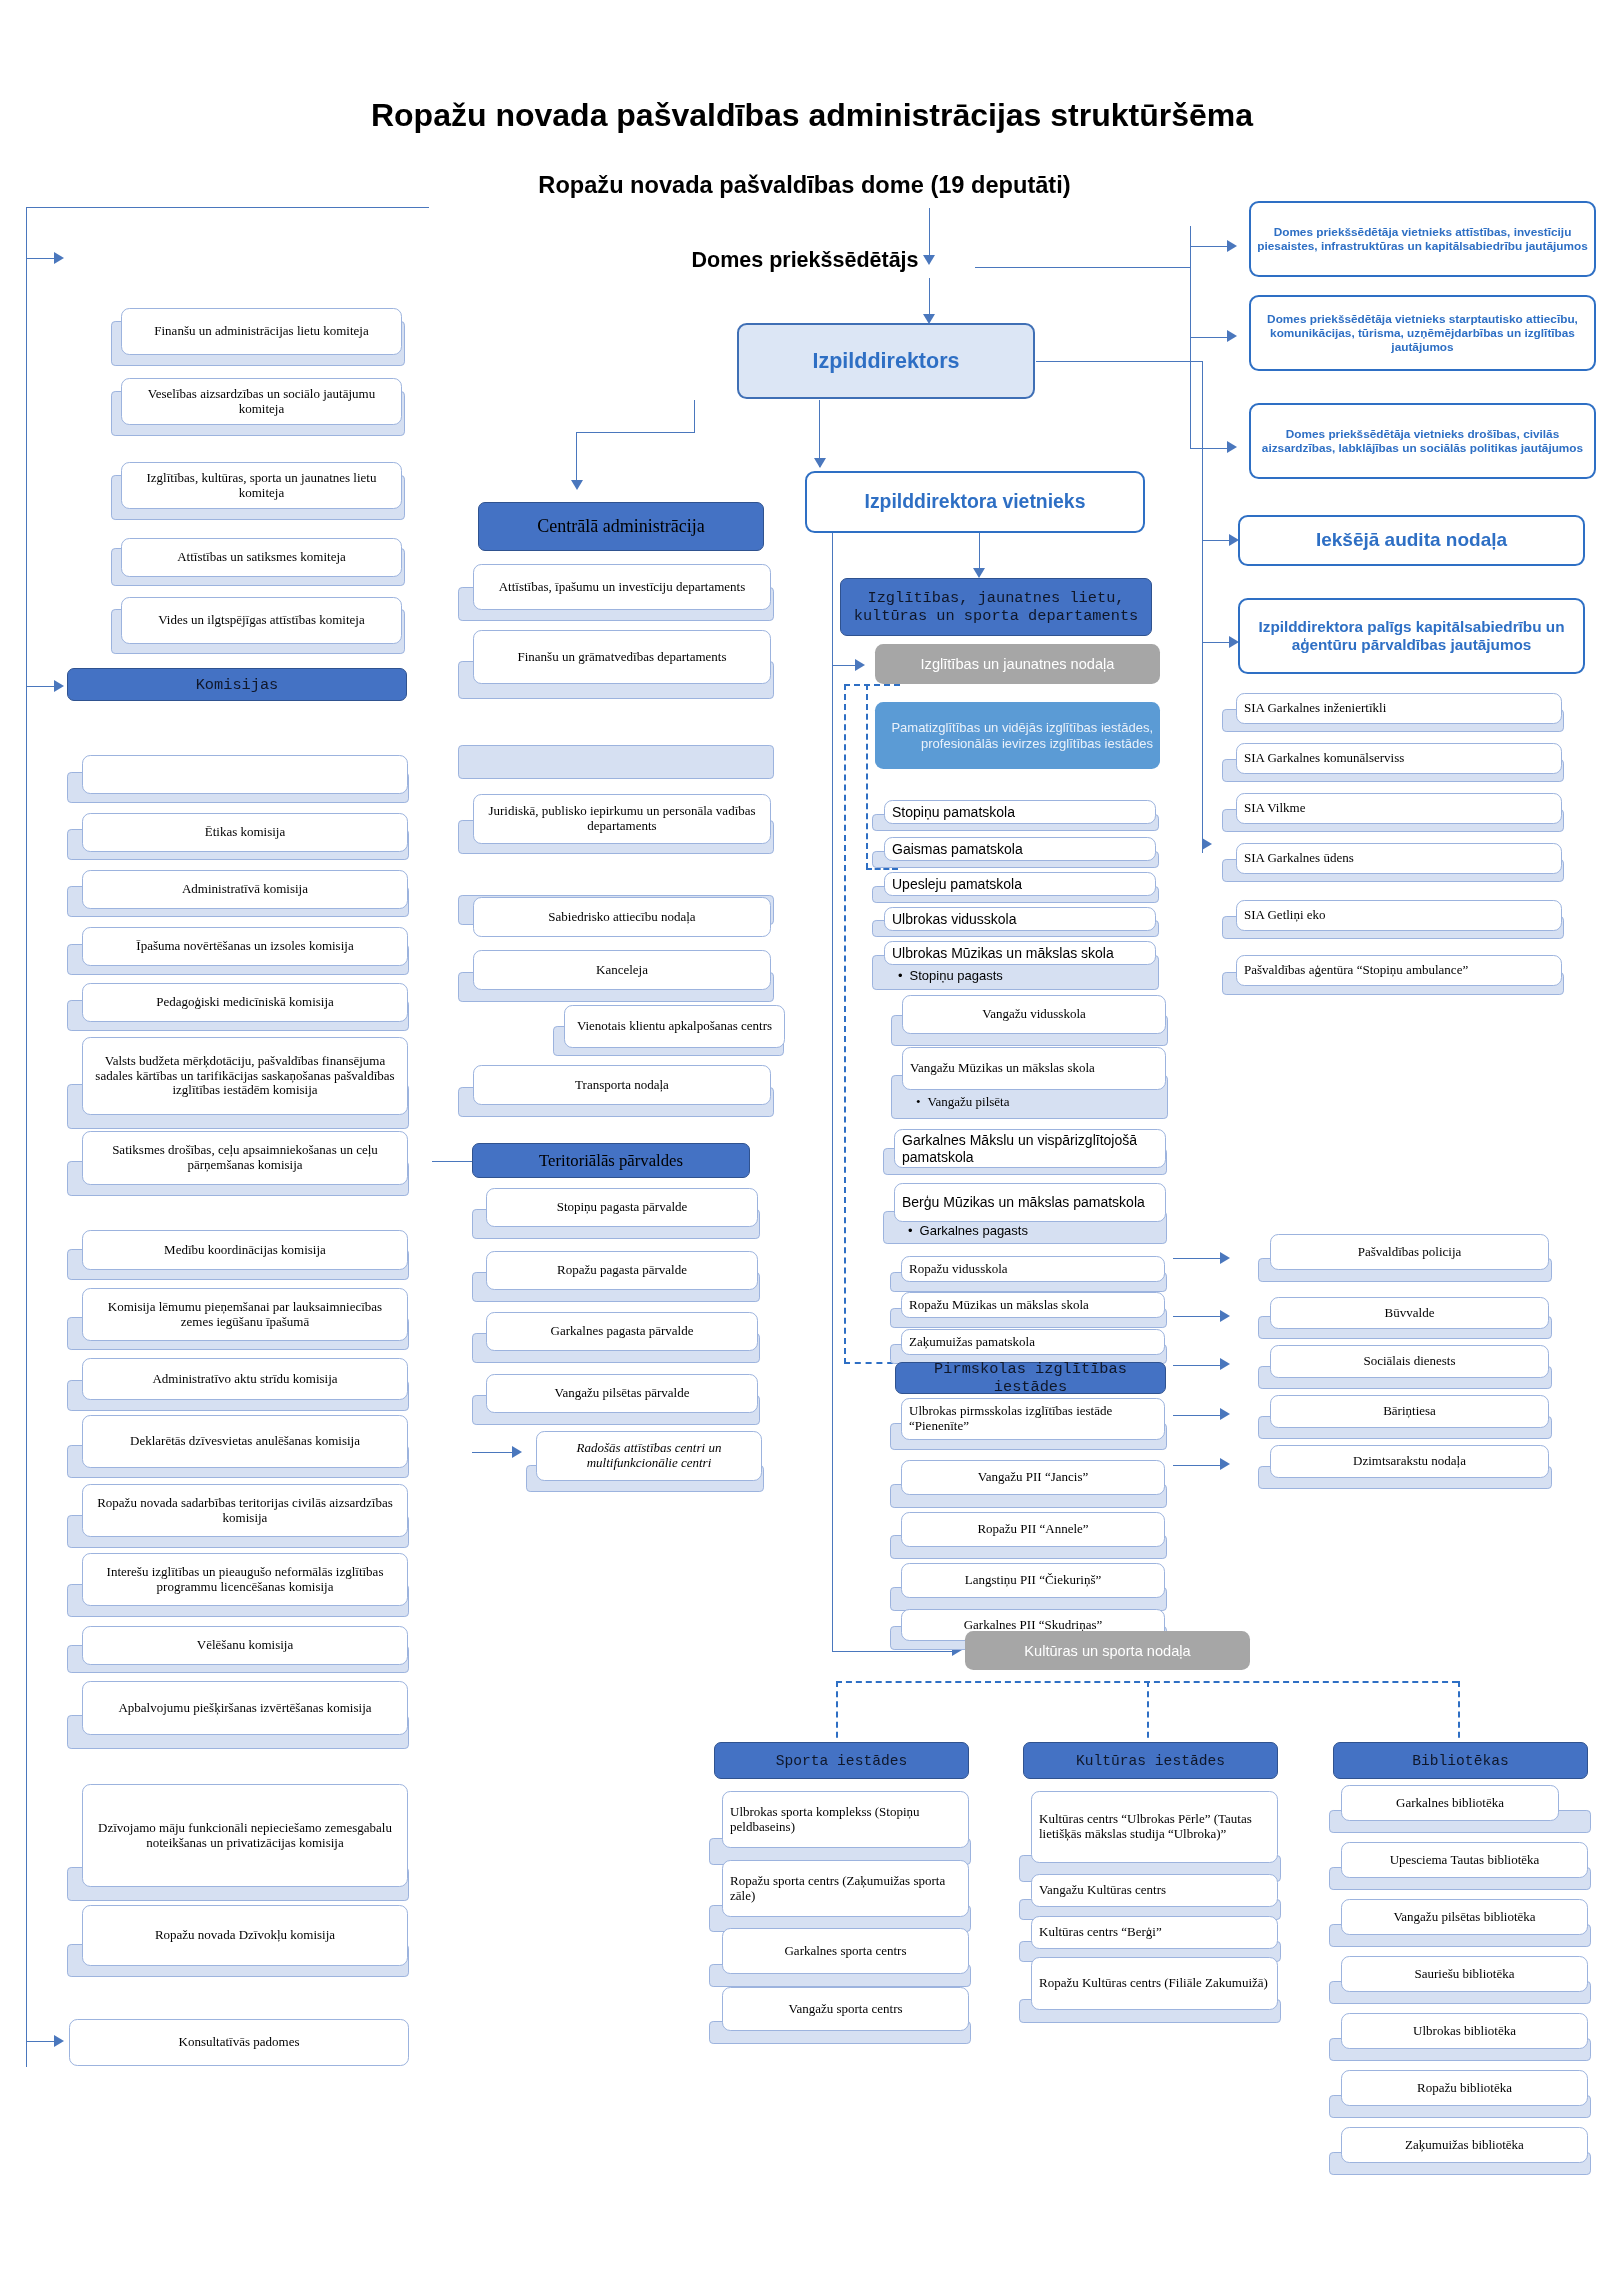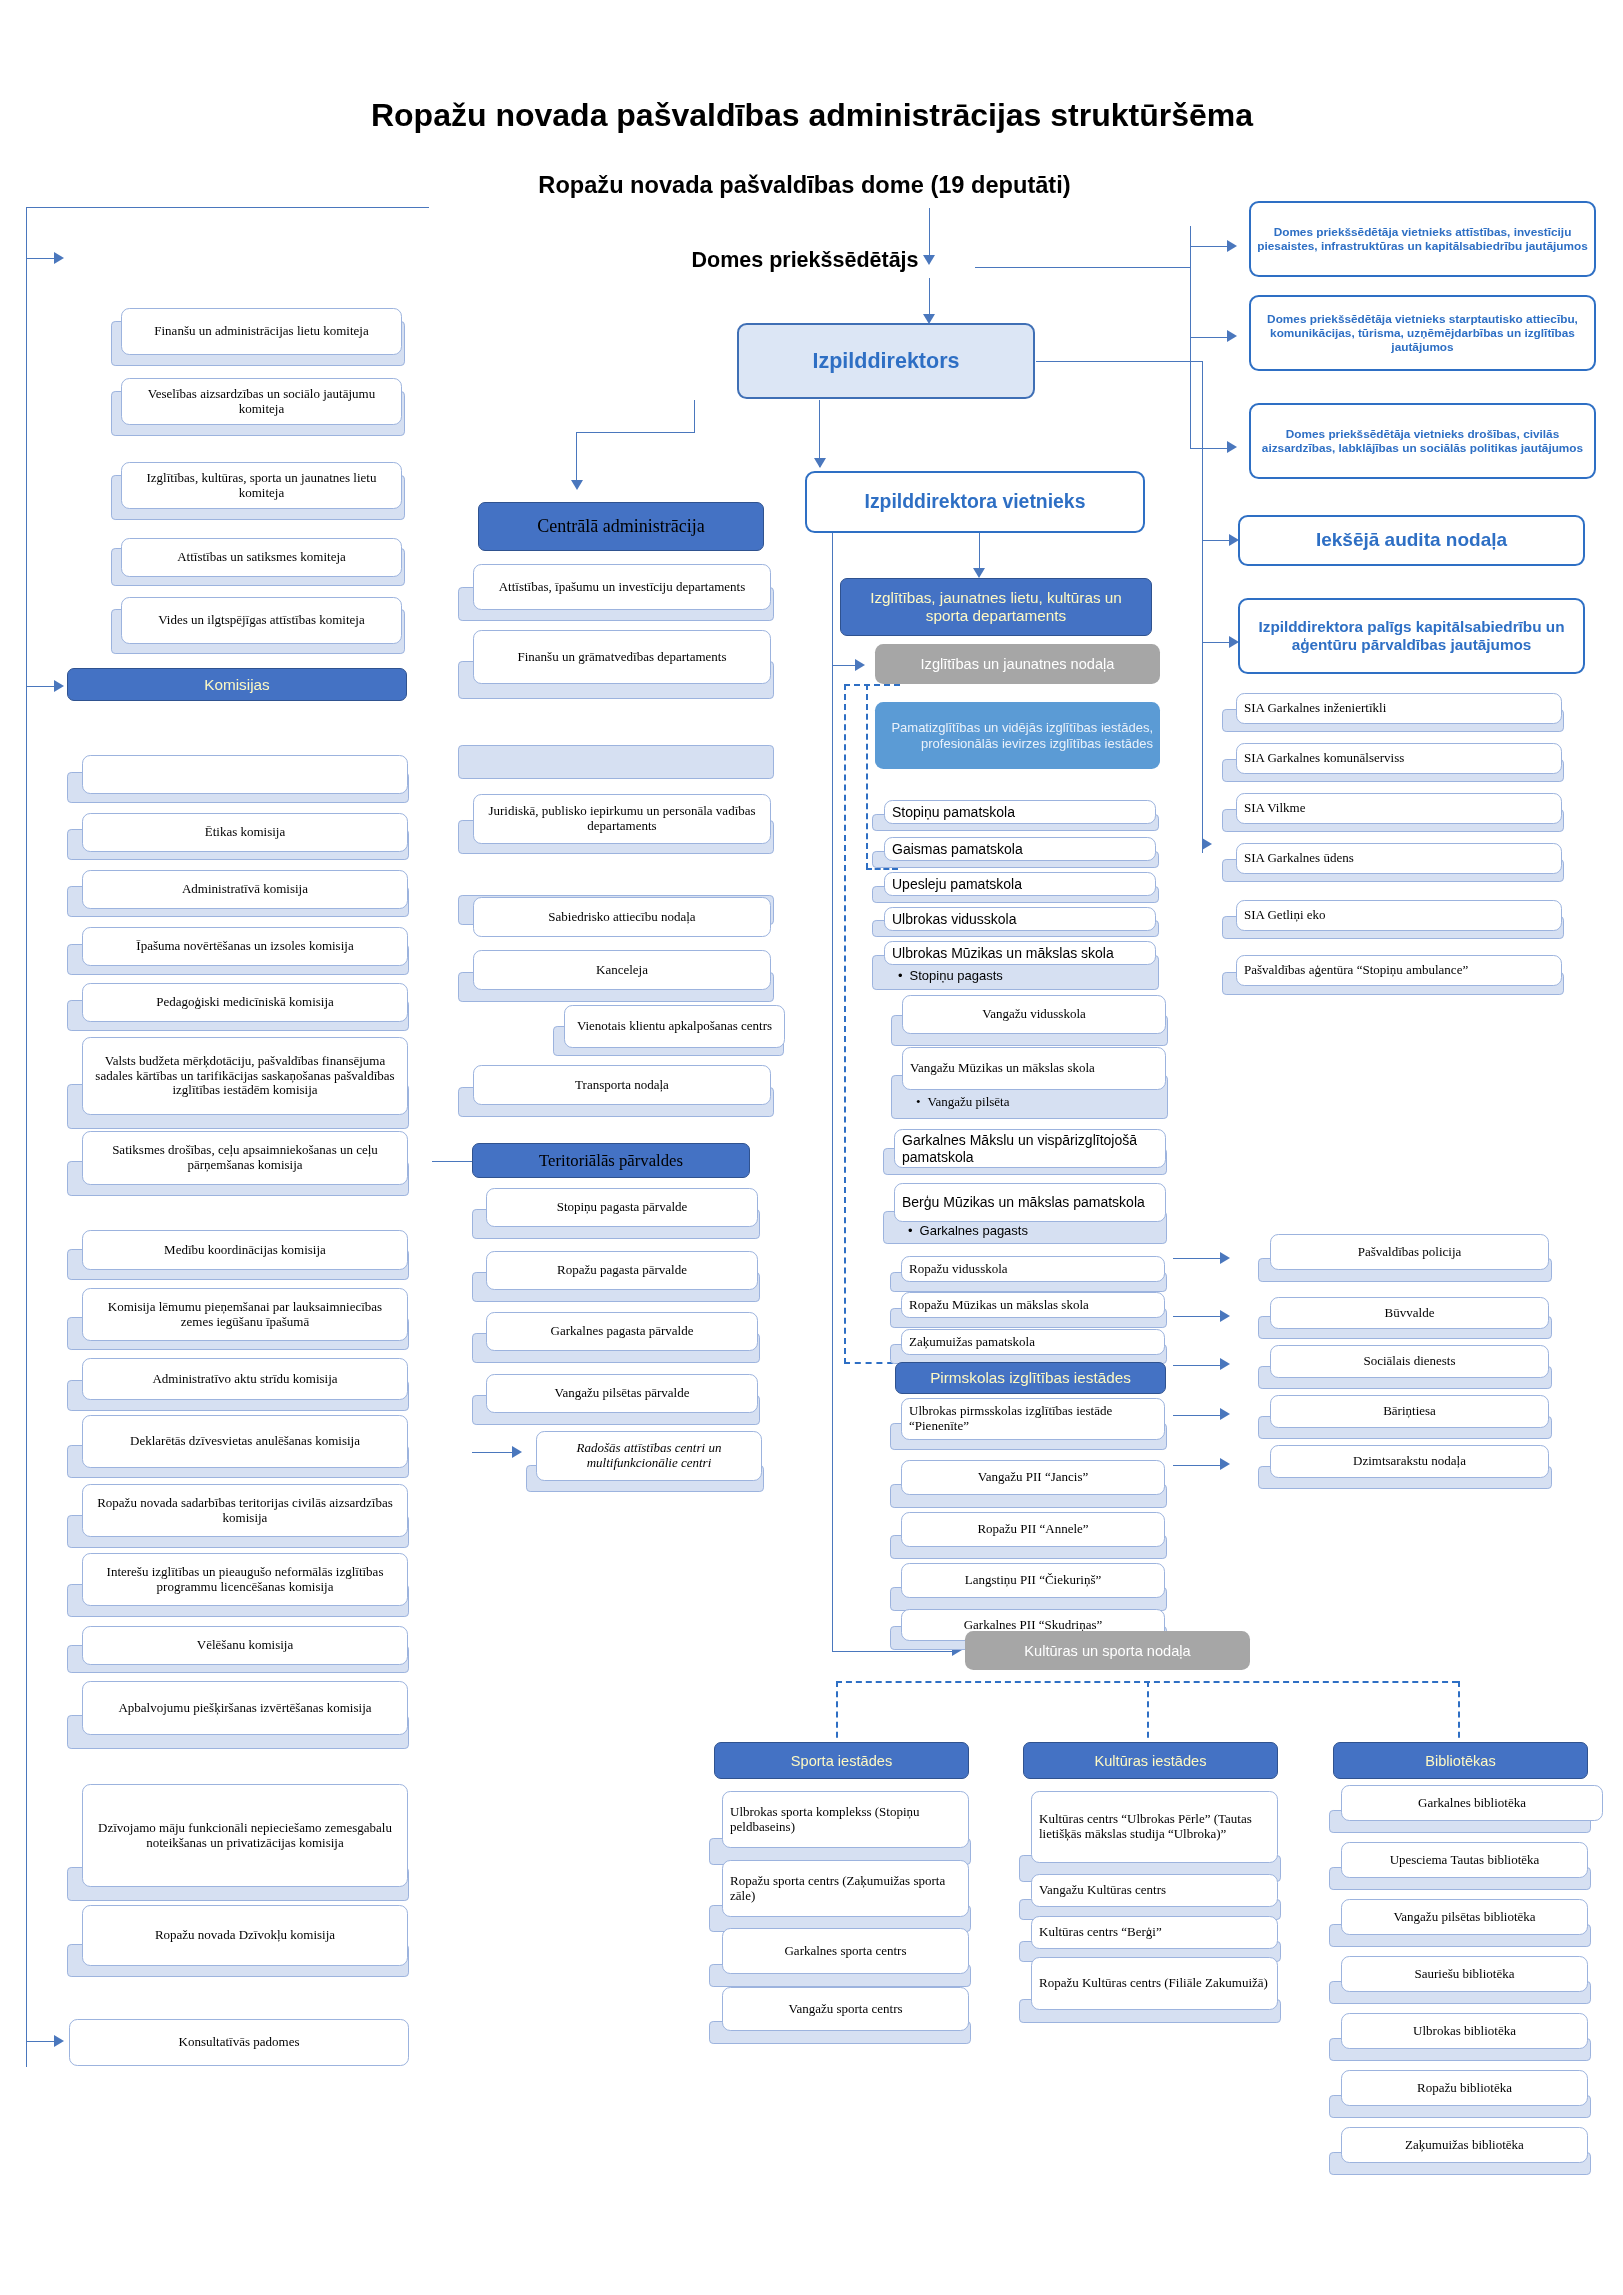--- a/index.html
+++ b/index.html
@@ -14,22 +14,22 @@
     background:#ffffff;border:1.4px solid #9cb3de;border-radius:8.3px;
     color:#000;font-family:"Liberation Serif",serif;font-size:13px;line-height:1.15;
     padding:2.8px 7px;z-index:5;
   }
   .lbox.sans{font-family:"Liberation Sans",sans-serif;}
   
   .plate{position:absolute;background:#d6e0f2;border:1.4px solid #9cb3de;border-radius:4.2px;z-index:4;}
 
   
   .hbox{
-    background:#4472c4;border:1.4px solid #2f528f;border-radius:7px;color:#fef9c3;
-    font-family:Liberation Sans, sans-serif;font-size:14.6px;z-index:6;
+    background:#4472c4;border:1.4px solid #2f528f;border-radius:7px;color:#0f172a;
+    font-family:Liberation Mono, monospace;font-size:14.6px;z-index:6;
     display:flex;align-items:center;justify-content:center;text-align:center;
   }
   .hbox.serifw{font-family:"Liberation Serif",serif;color:#000;}
 
   
   .obox{
     background:#ffffff;border:2.1px solid #2e6fc4;border-radius:9.7px;
     color:#2e6fc4;font-family:"Liberation Sans",sans-serif;font-weight:bold;
     font-size:11.8px;line-height:1.2;padding:2.8px 5.6px;z-index:6;
   }
@@ -356,21 +356,21 @@
 
   <div class="plate" style="left:1019px;top:1941px;width:260px;height:19.4px;"></div>
   <div class="box lbox" style="left:1031px;top:1916px;width:247px;height:33px;justify-content:flex-start;text-align:left;">Kultūras centrs “Berģi”</div>
 
   <div class="plate" style="left:1019px;top:1999px;width:260px;height:22px;"></div>
   <div class="box lbox" style="left:1031px;top:1957px;width:247px;height:53px;justify-content:flex-start;text-align:left;">Ropažu Kultūras centrs (Filiāle Zakumuižā)</div>
 
   <div class="box hbox" style="left:1333px;top:1742px;width:255px;height:37px;">Bibliotēkas</div>
 
   <div class="plate" style="left:1329px;top:1810px;width:260px;height:21px;"></div>
-  <div class="box lbox" style="left:1341px;top:1785px;width:262px;height:36px;">Garkalnes bibliotēka</div>
+  <div class="box lbox" style="left:1341px;top:1785px;width:218px;height:36px;">Garkalnes bibliotēka</div>
 
   <div class="plate" style="left:1329px;top:1867px;width:260px;height:21px;"></div>
   <div class="box lbox" style="left:1341px;top:1842px;width:247px;height:36px;">Upesciema Tautas bibliotēka</div>
 
   <div class="plate" style="left:1329px;top:1924px;width:260px;height:21px;"></div>
   <div class="box lbox" style="left:1341px;top:1899px;width:247px;height:36px;">Vangažu pilsētas bibliotēka</div>
 
   <div class="plate" style="left:1329px;top:1981px;width:260px;height:21px;"></div>
   <div class="box lbox" style="left:1341px;top:1956px;width:247px;height:36px;">Sauriešu bibliotēka</div>
 

